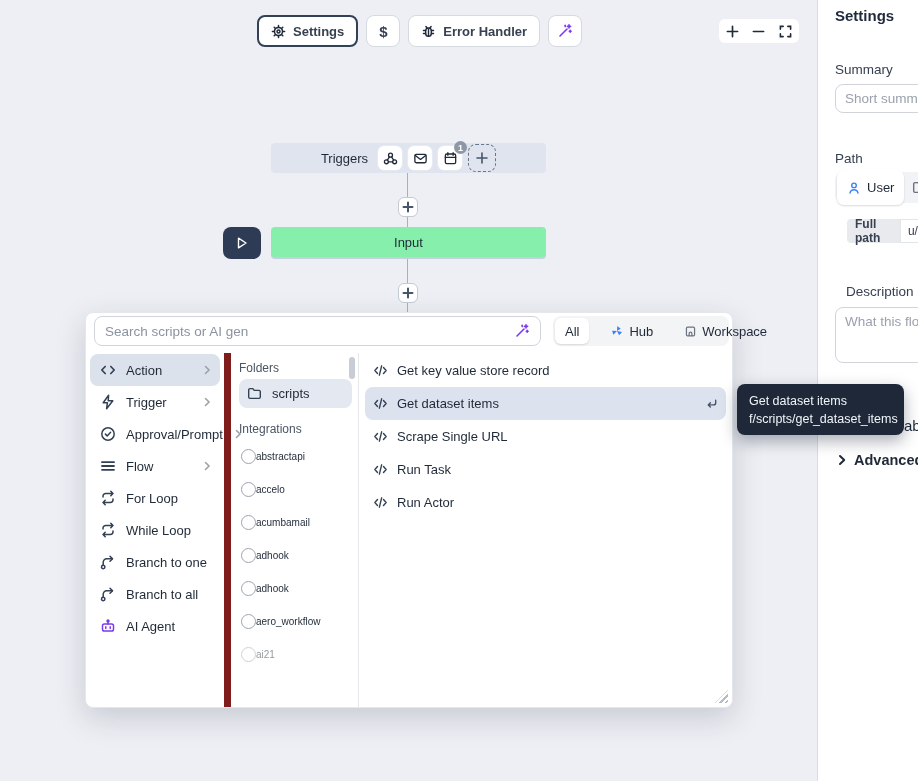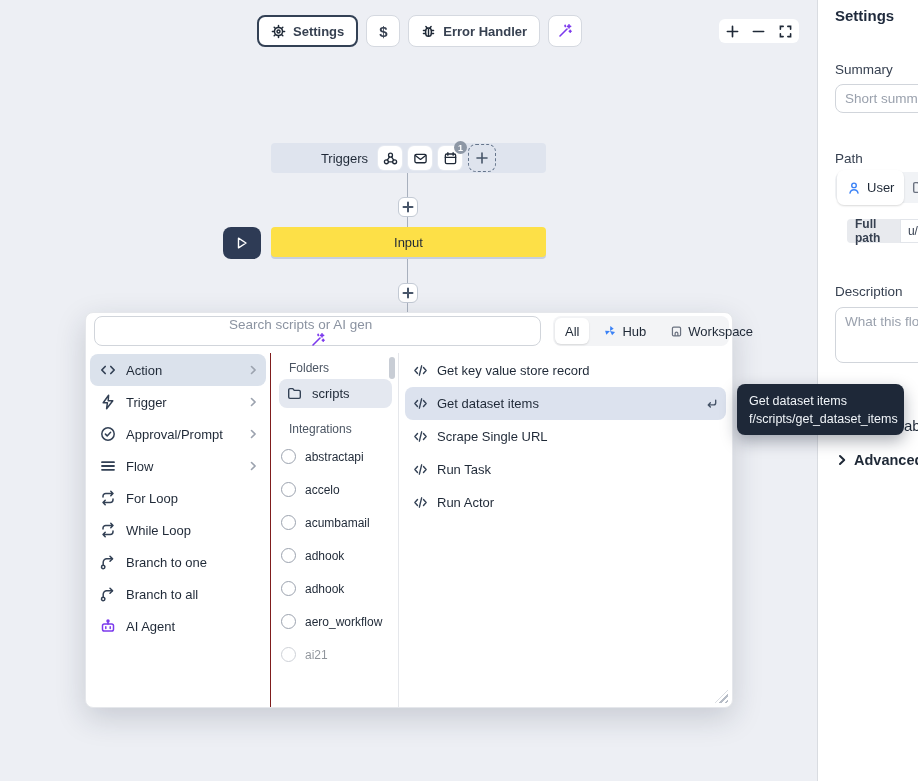--- a/index.html
+++ b/index.html
@@ -16,64 +16,64 @@
   .tb-btn.square { width:34px; justify-content:center; padding:0; }
 
   .zoombar { position:absolute; top:19px; left:719px; width:80px; height:24px; background:#fff;
              border-radius:6px; display:flex; align-items:center; justify-content:space-around; }
 
   
   .vline { position:absolute; width:1px; background:#a8b0bd; left:407px; }
   .node-bar { position:absolute; left:271px; width:275px; height:30px; border-radius:4px;
               display:flex; align-items:center; font-size:13px; color:#1f2937; }
   .triggers-bar { top:143px; background:#dfe4ee; justify-content:center; gap:6px; }
-  .input-bar { top:227px; background:#fde047; justify-content:center; box-shadow:0 2px 0 #c6cfdf; }
+  .input-bar { top:227px; background:#86efac; justify-content:center; box-shadow:0 2px 0 #c6cfdf; }
   .mini-icon-btn { width:24px; height:24px; background:#fff; border-radius:6px; position:relative;
                    display:flex; align-items:center; justify-content:center; box-shadow:0 0 0 1px #e6eaf1; cursor:pointer; }
   .badge { position:absolute; top:-5px; right:-5px; width:13px; height:13px; background:#8d97a5;
            border-radius:50%; color:#fff; font-size:9px; font-weight:700; display:flex;
            align-items:center; justify-content:center; }
   .dashed-plus { width:28px; height:28px; border:1.5px dashed #64748b; border-radius:8px;
                  background:transparent; display:flex; align-items:center; justify-content:center; cursor:pointer; }
   .conn-plus { position:absolute; left:398px; width:20px; height:20px; background:#fff;
                border:1px solid #c3cad4; border-radius:6px; display:flex; align-items:center;
                justify-content:center; cursor:pointer; }
   .play-btn { position:absolute; left:223px; top:227px; width:38px; height:32px; background:#2e3b55;
               border-radius:8px; display:flex; align-items:center; justify-content:center; cursor:pointer; }
 
   
   .modal { position:absolute; left:85px; top:312px; width:648px; height:396px; background:#fff;
            border:1px solid #e5e7eb; border-radius:8px;
            box-shadow:0 10px 30px rgba(30,41,59,.18); }
   .modal-head { position:absolute; top:0; left:0; right:0; height:40px; }
   .search-box { position:absolute; left:8px; top:3px; width:447px; height:30px; border:1px solid #d1d5db;
-                border-radius:8px; display:flex; align-items:center; padding:0 10px; background:#fff;flex-direction:column; }
+                border-radius:8px; display:flex; align-items:center; padding:0 10px; background:#fff; }
   .search-box input { border:none; outline:none; flex:1; font-size:13.5px; font-family:inherit; color:#1f2937; }
   .search-box input::placeholder { color:#8b93a1; }
   .seg-tabs { position:absolute; left:467px; top:3px; right:3px; height:30px; background:#f3f4f6;
-              border-radius:8px; display:flex; align-items:center; padding:2px; gap:4px; }
+              border-radius:8px; display:flex; align-items:center; padding:2px; gap:11px; }
   .seg-tab { height:26px; display:flex; align-items:center; gap:5px; padding:0 10px; font-size:13px;
              color:#1f2937; border-radius:6px; cursor:pointer; white-space:nowrap; }
   .seg-tab.active { background:#fff; box-shadow:0 1px 2px rgba(0,0,0,.12); font-weight:500; }
 
   .modal-body { position:absolute; top:40px; bottom:0; left:0; right:0; display:flex; overflow:hidden;
                 border-radius:0 0 8px 8px; }
-  .col-left { width:185px; border-right:1px solid #7f1d1d; padding-top:1px; }
+  .col-left { width:145px; border-right:7px solid #7f1d1d; padding-top:1px; }
   .kind-item { height:32px; display:flex; align-items:center; gap:10px; padding:0 8px 0 10px;
                margin:0 4px; border-radius:8px; font-size:13px; font-weight:500; color:#1f2937; cursor:pointer; }
   .kind-item.active { background:#dbe2ec; }
   .kind-item .grow { flex:1; }
   .kind-item .chev { color:#9ca3af; }
 
   .col-mid { width:128px; border-right:1px solid #e5e7eb; position:relative; padding:4px 6px 0 8px; }
-  .mid-label { font-size:12px; color:#4b5563; margin:4px 0 4px 10px; }
+  .mid-label { font-size:12px; color:#4b5563; margin:4px 0 4px 0; }
   .folder-item { height:29px; background:#e4e8f0; border-radius:8px; display:flex; align-items:center;
                  gap:10px; padding:0 8px; font-size:13px; cursor:pointer; }
   .integrations { margin-top:2px; }
-  .int-item { height:33px; display:flex; align-items:center; gap:9px; padding-left:2px; font-size:12px;
+  .int-item { height:33px; display:flex; align-items:center; gap:0; padding-left:2px; font-size:10px;
               color:#1f2937; cursor:pointer; }
   .int-circle { width:15px; height:15px; border:1.5px solid #9ca3af; border-radius:50%; flex:none; }
   .int-item.fade1 { opacity:.5; }
   .int-item.fade2 { opacity:.22; }
   .mid-scrollbar { position:absolute; right:3px; top:4px; width:6px; height:22px; background:#c8cdd5;
                    border-radius:3px; cursor:pointer; }
 
   .col-right { flex:1; padding-top:1px; }
   .script-item { height:33px; display:flex; align-items:center; gap:9px; margin:0 6px; padding:0 8px;
                  border-radius:8px; font-size:13px; color:#1f2937; cursor:pointer; }
@@ -500,21 +500,21 @@
           <path d="M1.8 4.2a1.4 1.4 0 0 1 1.4-1.4h3l1.5 1.9h5.1a1.4 1.4 0 0 1 1.4 1.4v5.7a1.4 1.4 0 0 1-1.4 1.4H3.2a1.4 1.4 0 0 1-1.4-1.4Z"></path>
         </svg>
     </span>
   </div>
 
   <div class="fullpath-row">
     <div class="fullpath-label">Full path</div>
     <div class="fullpath-value">u/</div>
   </div>
 
-  <div class="rp-label" style="top:284px;">Description</div>
+  <div class="rp-label" style="top:284px;margin-left:11px;">Description</div>
   <textarea class="rp-textarea" placeholder="What this flow" style=""></textarea>
 
   <div class="partial-text">ab</div>
 
   <div class="advanced-row">
     <span>
       <svg width="12" height="12" viewBox="0 0 12 12" fill="none" stroke="#1f2937" stroke-width="2" stroke-linecap="round" stroke-linejoin="round">
           <path d="M4 2l4.2 4L4 10"></path>
         </svg>
     </span>

